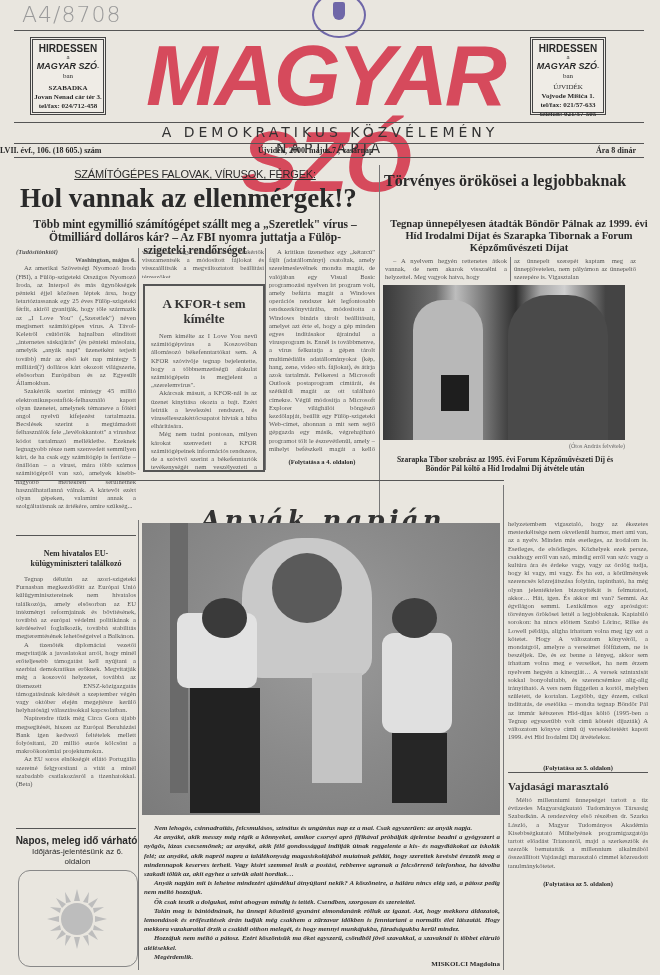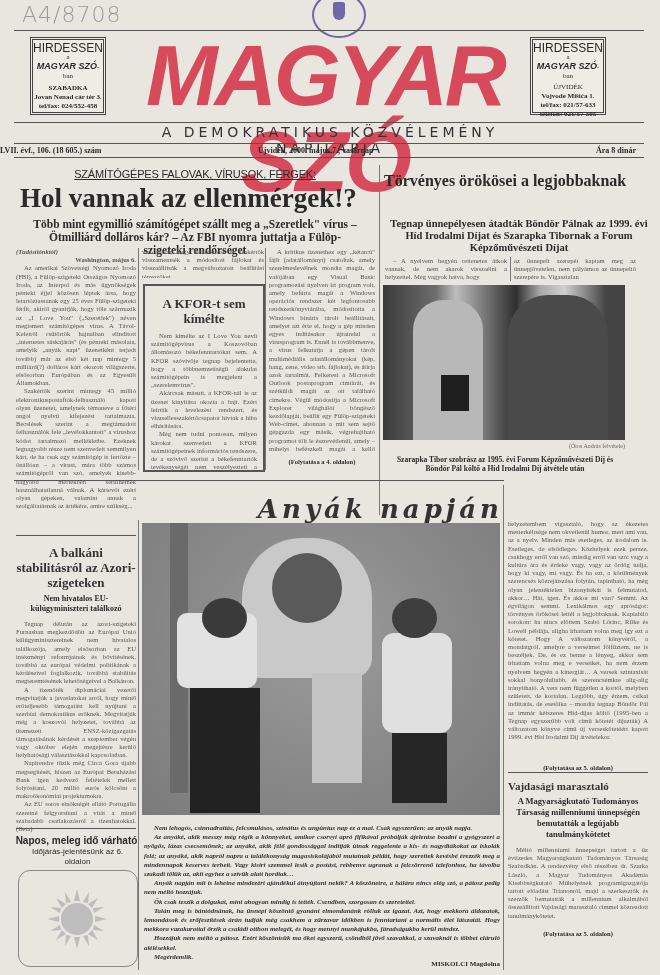--- a/index.html
+++ b/index.html
@@ -3,42 +3,42 @@
 <meta charset="utf-8">
 <style>
   html,body{margin:0;padding:0;}
   body{width:660px;height:975px;background:#e9e6df;position:relative;overflow:hidden;font-family:"Liberation Serif",serif;color:#2a2a2a;}
   .abs{position:absolute;}
   .handwrite{left:22px;top:2px;font-family:"DejaVu Sans",sans-serif;font-size:22px;color:#9a9a9a;letter-spacing:1px;font-weight:300;}
   .stamp{left:312px;top:-8px;width:50px;height:42px;border:2px solid #6f67a8;border-radius:50%;}
   .stamp .crest{position:absolute;left:19px;top:8px;width:12px;height:18px;background:#6f67a8;border-radius:3px 3px 8px 8px;}
   .rule{left:14px;width:630px;height:1px;background:#555;}
   .adbox{top:37px;width:76px;height:78px;border:3px double #444;background:#efece6;text-align:center;font-size:7px;line-height:9px;padding-top:4px;box-sizing:border-box;}
-  .adbox .h{font-family:"Liberation Sans",sans-serif;font-weight:normal;font-size:12px;}
+  .adbox .h{font-family:"Liberation Sans",sans-serif;font-weight:bold;font-size:10px;}
   .adbox .brand{font-family:"Liberation Sans",sans-serif;font-weight:bold;font-style:italic;font-size:9px;}
   .masthead{left:145px;top:32px;width:360px;height:86px;font-family:"Liberation Sans",sans-serif;font-weight:bold;font-style:italic;font-size:86px;line-height:86px;color:#d64a5c;letter-spacing:-3px;text-align:center;}
   .tagline{left:140px;top:124px;width:380px;text-align:center;font-family:"DejaVu Sans",sans-serif;font-size:14px;letter-spacing:4px;color:#333;}
   .infobar{top:146px;font-size:8px;font-weight:bold;}
   .kicker{left:20px;top:168px;width:350px;text-align:center;font-family:"Liberation Sans",sans-serif;font-size:11px;text-decoration:underline;letter-spacing:-.2px;}
   .h1{left:20px;top:183px;width:350px;text-align:left;font-size:27px;font-weight:bold;line-height:30px;}
   .deck{left:30px;top:218px;width:330px;text-align:center;font-size:11.5px;font-weight:bold;line-height:13px;}
   .col{font-size:6.6px;line-height:8.2px;text-align:justify;color:#555;overflow:hidden;}
   .col p{margin:0;text-indent:8px;}
   .vline{width:1px;background:#777;}
   .box{border:2px solid #555;}
   .kforh{text-align:center;font-weight:bold;font-size:13px;line-height:15px;margin:10px 8px 6px;color:#333;}
   .rh1{left:384px;top:170px;width:270px;text-align:left;font-size:16px;font-weight:bold;line-height:22px;}
   .rdeck{left:384px;top:218px;width:270px;text-align:center;font-size:10.5px;font-weight:bold;line-height:12px;}
   .photo1{left:383px;top:285px;width:242px;height:155px;background:linear-gradient(90deg,#3a3a3a 0%,#6e6e6e 22%,#bdbdbd 30%,#555 48%,#2f2f2f 55%,#a9a9a9 65%,#cfcfcf 75%,#444 92%);}
   .photo1 .p1{position:absolute;left:30px;top:15px;width:70px;height:140px;background:#b8b8b8;border-radius:30px 30px 0 0;}
   .photo1 .p2{position:absolute;left:125px;top:10px;width:100px;height:145px;background:#4a4a4a;border-radius:40px 40px 0 0;}
   .photo1 .cam{position:absolute;left:58px;top:90px;width:28px;height:36px;background:#1e1e1e;}
   .credit{font-size:6px;color:#666;text-align:right;}
   .caption1{left:385px;top:455px;width:240px;text-align:center;font-size:7.5px;font-weight:bold;line-height:9px;}
-  .anyak{left:143px;top:494px;width:360px;text-align:right;font-size:26px;font-style:italic;font-weight:bold;letter-spacing:4px;color:#333;font-family:"DejaVu Serif",serif;}
+  .anyak{left:143px;top:505px;width:360px;text-align:center;font-size:26px;font-style:italic;font-weight:bold;letter-spacing:4px;color:#333;font-family:"DejaVu Serif",serif;}
   .photo2{left:142px;top:523px;width:358px;height:292px;background:radial-gradient(ellipse at 50% 40%,#9c9c9c 0%,#8a8a8a 50%,#7b7b7b 100%);overflow:hidden;}
   .photo2 .shape{position:absolute;}
   .italtext{left:144px;top:823px;width:356px;font-size:6.9px;line-height:9.2px;font-style:italic;font-weight:bold;text-align:justify;color:#333;}
   .italtext p{margin:0;text-indent:10px;}
   .sign{left:400px;top:962px;width:100px;text-align:right;font-size:7px;font-weight:bold;}
   .balk-h{text-align:center;font-weight:bold;font-size:13px;line-height:15px;color:#333;}
   .balk-sub{text-align:center;font-weight:bold;font-size:8px;line-height:10px;margin:4px 0 6px;}
   .weather-h{left:14px;top:835px;width:125px;text-align:center;font-family:"Liberation Sans",sans-serif;font-weight:bold;font-size:10px;}
   .weather-s{left:20px;top:847px;width:115px;text-align:center;font-family:"Liberation Sans",sans-serif;font-size:8px;line-height:10px;}
   .weatherbox{left:18px;top:870px;width:118px;height:95px;border:1px solid #888;border-radius:12px;}
@@ -55,21 +55,21 @@
     <div class="crest"></div>
   </div>
 <div class="abs rule" style="top:30px;"></div>
 
 <div class="abs adbox" style="left:30px;">
   <div class="h">HIRDESSEN</div>
   <div>a</div>
   <div><span class="brand">MAGYAR SZÓ</span><span>-ban</span></div>
   <div style="margin-top:3px;font-weight:bold;">SZABADKA</div>
   <div style="font-weight:bold;">Jovan Nenad cár tér 3.</div>
-  <div style="font-weight:bold;">tel/fax: 024/552-458</div>
+  <div style="font-weight:bold;">tel/fax: 024/712-458</div>
 </div>
 
 <div class="abs masthead">MAGYAR SZÓ</div>
 
 <div class="abs adbox" style="left:530px;">
   <div class="h">HIRDESSEN</div>
   <div>a</div>
   <div><span class="brand">MAGYAR SZÓ</span><span>-ban</span></div>
   <div style="margin-top:2px;">ÚJVIDÉK</div>
   <div style="font-weight:bold;">Vojvode Mišića 1.</div>
@@ -161,21 +161,20 @@
   <p>Megérdemlik.</p>
 </div>
 <div class="abs sign" style="top:960px;">MISKOLCI Magdolna</div>
 
 <div class="abs vline" style="left:138px;top:520px;height:450px;"></div>
 <div class="abs vline" style="left:503px;top:485px;height:485px;"></div>
 
 <div class="abs rule" style="left:16px;width:120px;top:535px;"></div>
 <div class="abs col" style="left:16px;top:515px;width:120px;height:20px;"></div>
 <div class="abs" style="left:16px;top:545px;width:120px;">
-  <div class="balk-h">A balkáni stabilitásról az Azori-szigeteken</div>
   <div class="balk-sub">Nem hivatalos EU-külügyminiszteri találkozó</div>
   <div class="col" style="height:218px;">
     <p>Tegnap délután az azori-szigeteki Furnasban megkezdődött az Európai Unió külügyminisztereinek nem hivatalos találkozója, amely elsősorban az EU intézményi reformjainak és bővítésének, továbbá az európai védelmi politikának a kérdéseivel foglalkozik, továbbá stabilitás megteremtésének lehetőségeivel a Balkánon.</p>
     <p>A tizenöték diplomáciai vezetői megvitatják a javaslatokat arról, hogy minél erőteljesebb támogatást kell nyújtani a szerbiai demokratikus erőknek. Megvitatják még a koszovói helyzetet, továbbá az ütemezett ENSZ-közigazgatás támogatásának kérdését a szeptember végén vagy október elején megejtésre kerülő helyhatósági választásokkal kapcsolatban.</p>
     <p>Napirendre tűzik még Circa Gora újabb megsegítését, hiszen az Európai Beruházási Bank igen kedvező feltételek mellett folyósítani, 20 millió eurós kölcsönt a makroökonómiai projektumokra.</p>
     <p>Az EU soros elnökségét ellátó Portugália szeretné felgyorsítani a vitát a minél szabadabb csatlakozásról a tizenhatokkal. (Beta)</p>
   </div>
 </div>
 
 <div class="abs rule" style="left:16px;width:120px;top:828px;"></div>
@@ -206,18 +205,17 @@
 </div>
 
 <div class="abs col" style="left:508px;top:520px;width:140px;height:222px;">
   <p style="text-indent:0">helyzetembem vigasztaló, hogy az ékezetes mesterkéltsége nem okvetlenül humor, mert ami van, az a nyelv. Minden más esetleges, az irodalom is. Esetleges, de elsődleges. Közhelyek ezek persze, csakhogy erről van szó, mindig erről van szó: vagy a kultúra ára és érdeke vagy, vagy az ördög tudja, hogy ki vagy, mi vagy. És ha ezt, a körülmények szerencsés közrejátszása folytán, tapintható, ha még olyan jelentéktelen bizonyítékát is felmutatod, akkor… Hát, igen. És akkor mi van? Semmi. Az égvilágon semmi. Lexikálmos egy apróságot: törvényes örökösei lettél a legjobbaknak. Kapiabiló sorokon: ha nincs előttem Szabó Lőrinc, Rilke és Lowell példája, aligha írhattam volna meg így ezt a kötetet. Hogy A változatom könyvéről, a mondatgról, amelyre a verseimet fölfűztem, ne is beszéljek. De, és ez benne a lényeg, akkor sem írhattam volna meg e verseiket, ha nem érzem nyelvem hegyén a kínergiát… A versek szintaxisát sokkal bonyolultabb, és szerencsémkre alig-alig irányítható. A vers nem független a kortól, melyben született, de kortalan. Legtöbb, úgy érzem, csíkai indíttatás, de esetőika – mondta tegnap Böndör Pál az immár kétszeres Híd-díjas költő (1995-ben a Tegnap egyszerűbb volt című kötetét díjazták) A változatom könyve című új verseskötetéért kapott 1999. évi Híd Irodalmi Díj átvételekor.</p>
 </div>
 <div class="abs cont" style="left:508px;top:762px;width:140px;">(Folytatása az 5. oldalon)</div>
 <div class="abs rule" style="left:508px;width:140px;top:772px;"></div>
 
 <div class="abs" style="left:508px;top:774px;width:140px;">
   <div class="vaj-h">Vajdasági marasztaló</div>
-  <div class="vaj-sub">A Magyarságkutató Tudományos Társaság millenniumi ünnepségén bemutatták a legújabb tanulmánykötetet</div>
   <div class="col" style="height:82px;">
     <p>Méltó millenniumi ünnepséget tartott a tíz évtizedes Magyarságkutató Tudományos Társaság Szabadkán. A rendezvény első részében dr. Szarka László, a Magyar Tudományos Akadémia Kisebbségkutató Műhelyének programigazgatója tartott előadást Trianonról, majd a szerkesztők és szerzők bemutatták a millennium alkalmából összeállított Vajdasági marasztaló címmel közreadott tanulmánykötetet.</p>
   </div>
   <div class="cont">(Folytatása az 5. oldalon)</div>
 </div>
 
 </body></html>

